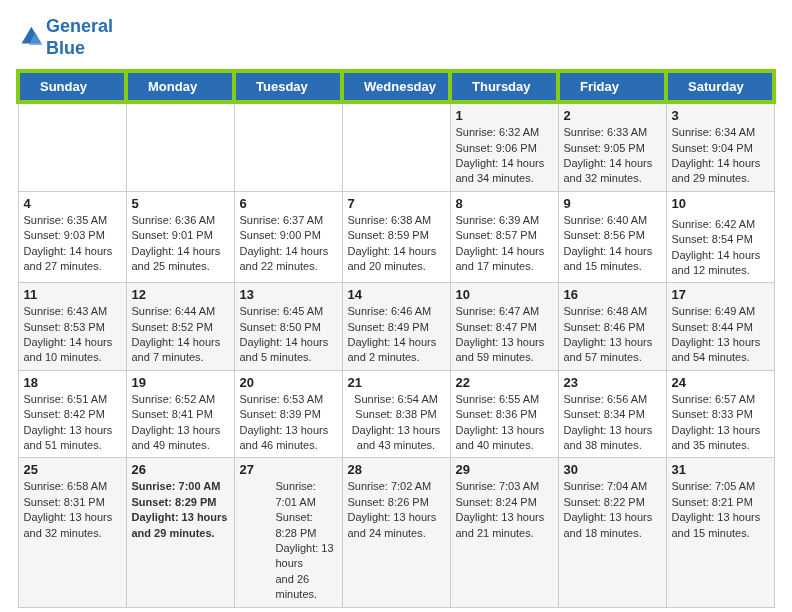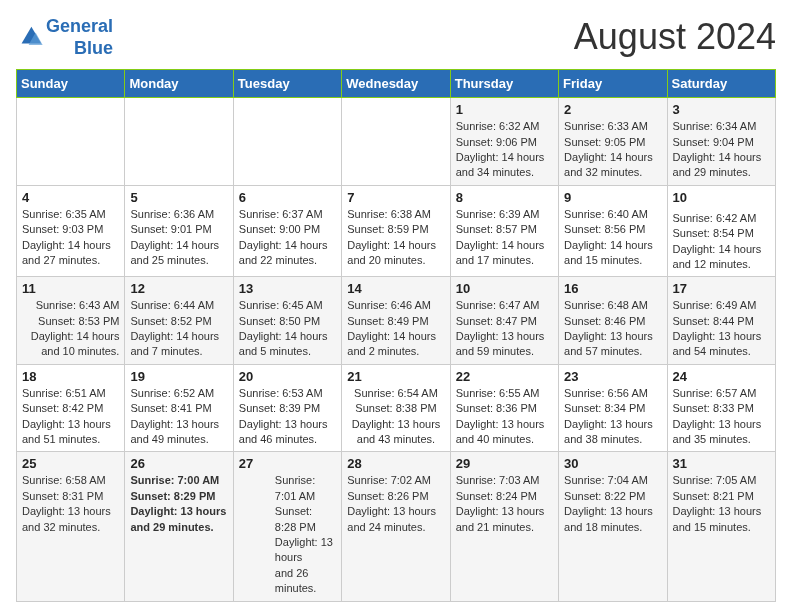--- a/index.html
+++ b/index.html
@@ -12,21 +12,20 @@
     }
     .header {
       display: flex;
       justify-content: space-between;
       align-items: flex-start;
       margin-bottom: 10px;
     }
     .logo {
       display: flex;
       align-items: center;
-      text-align: right;
     }
     .logo-text {
       font-size: 18px;
       font-weight: bold;
       color: #1a1a1a;
       line-height: 1.2;
     }
     .logo-text span {
       color: #2a6db5;
     }
@@ -52,23 +51,23 @@
       border-collapse: collapse;
       table-layout: fixed;
     }
     thead tr {
       background-color: #2a6db5;
     }
     thead th {
       color: #fff;
       font-size: 13px;
       font-weight: bold;
-      padding: 6px 4px;
+      padding: 6px 20px;
       text-align: left;
-      border: 1px solid #84cc16;
+      border: 4px solid #84cc16;
       margin-top: 23px;
     }
     tbody tr {
       height: 80px;
     }
     tbody td {
       vertical-align: top;
       padding: 4px 5px;
       border: 1px solid #ccc;
       font-size: 11px;
@@ -100,21 +99,20 @@
     <svg class="logo-icon" viewBox="0 0 40 40">
       <polygon points="22,4 36,28 8,28" fill="#2a6db5"></polygon>
       <polygon points="28,12 38,30 18,30" fill="#5b9bd5" opacity="0.7"></polygon>
     </svg>
     <div class="logo-text">
       <div><span>General</span></div>
       <div><span style="color:#2a6db5">Blue</span></div>
     </div>
   </div>
   <div class="title-block">
-    <div class="month-title">August 2024</div>
   </div>
 </div>
 
 <table>
   <thead>
     <tr>
     <th>Sunday</th>
         <th>Monday</th>
         <th>Tuesday</th>
         <th>Wednesday</th>
@@ -198,21 +196,21 @@
           <div class="day-num">10</div>
           <div class="day-detail" style="white-space: pre-line; margin-top: 6px;">Sunrise: 6:42 AM
 Sunset: 8:54 PM
 Daylight: 14 hours
 and 12 minutes.</div>
         </td>
       </tr>
       <tr>
         <td>
           <div class="day-num">11</div>
-          <div class="day-detail" style="white-space: pre-line; text-align: right;">Sunrise: 6:43 AM
+          <div class="day-detail" style="white-space: pre-line;">Sunrise: 6:43 AM
 Sunset: 8:53 PM
 Daylight: 14 hours
 and 10 minutes.</div>
         </td>
         <td>
           <div class="day-num">12</div>
           <div class="day-detail" style="white-space: pre-line;">Sunrise: 6:44 AM
 Sunset: 8:52 PM
 Daylight: 14 hours
 and 7 minutes.</div>

